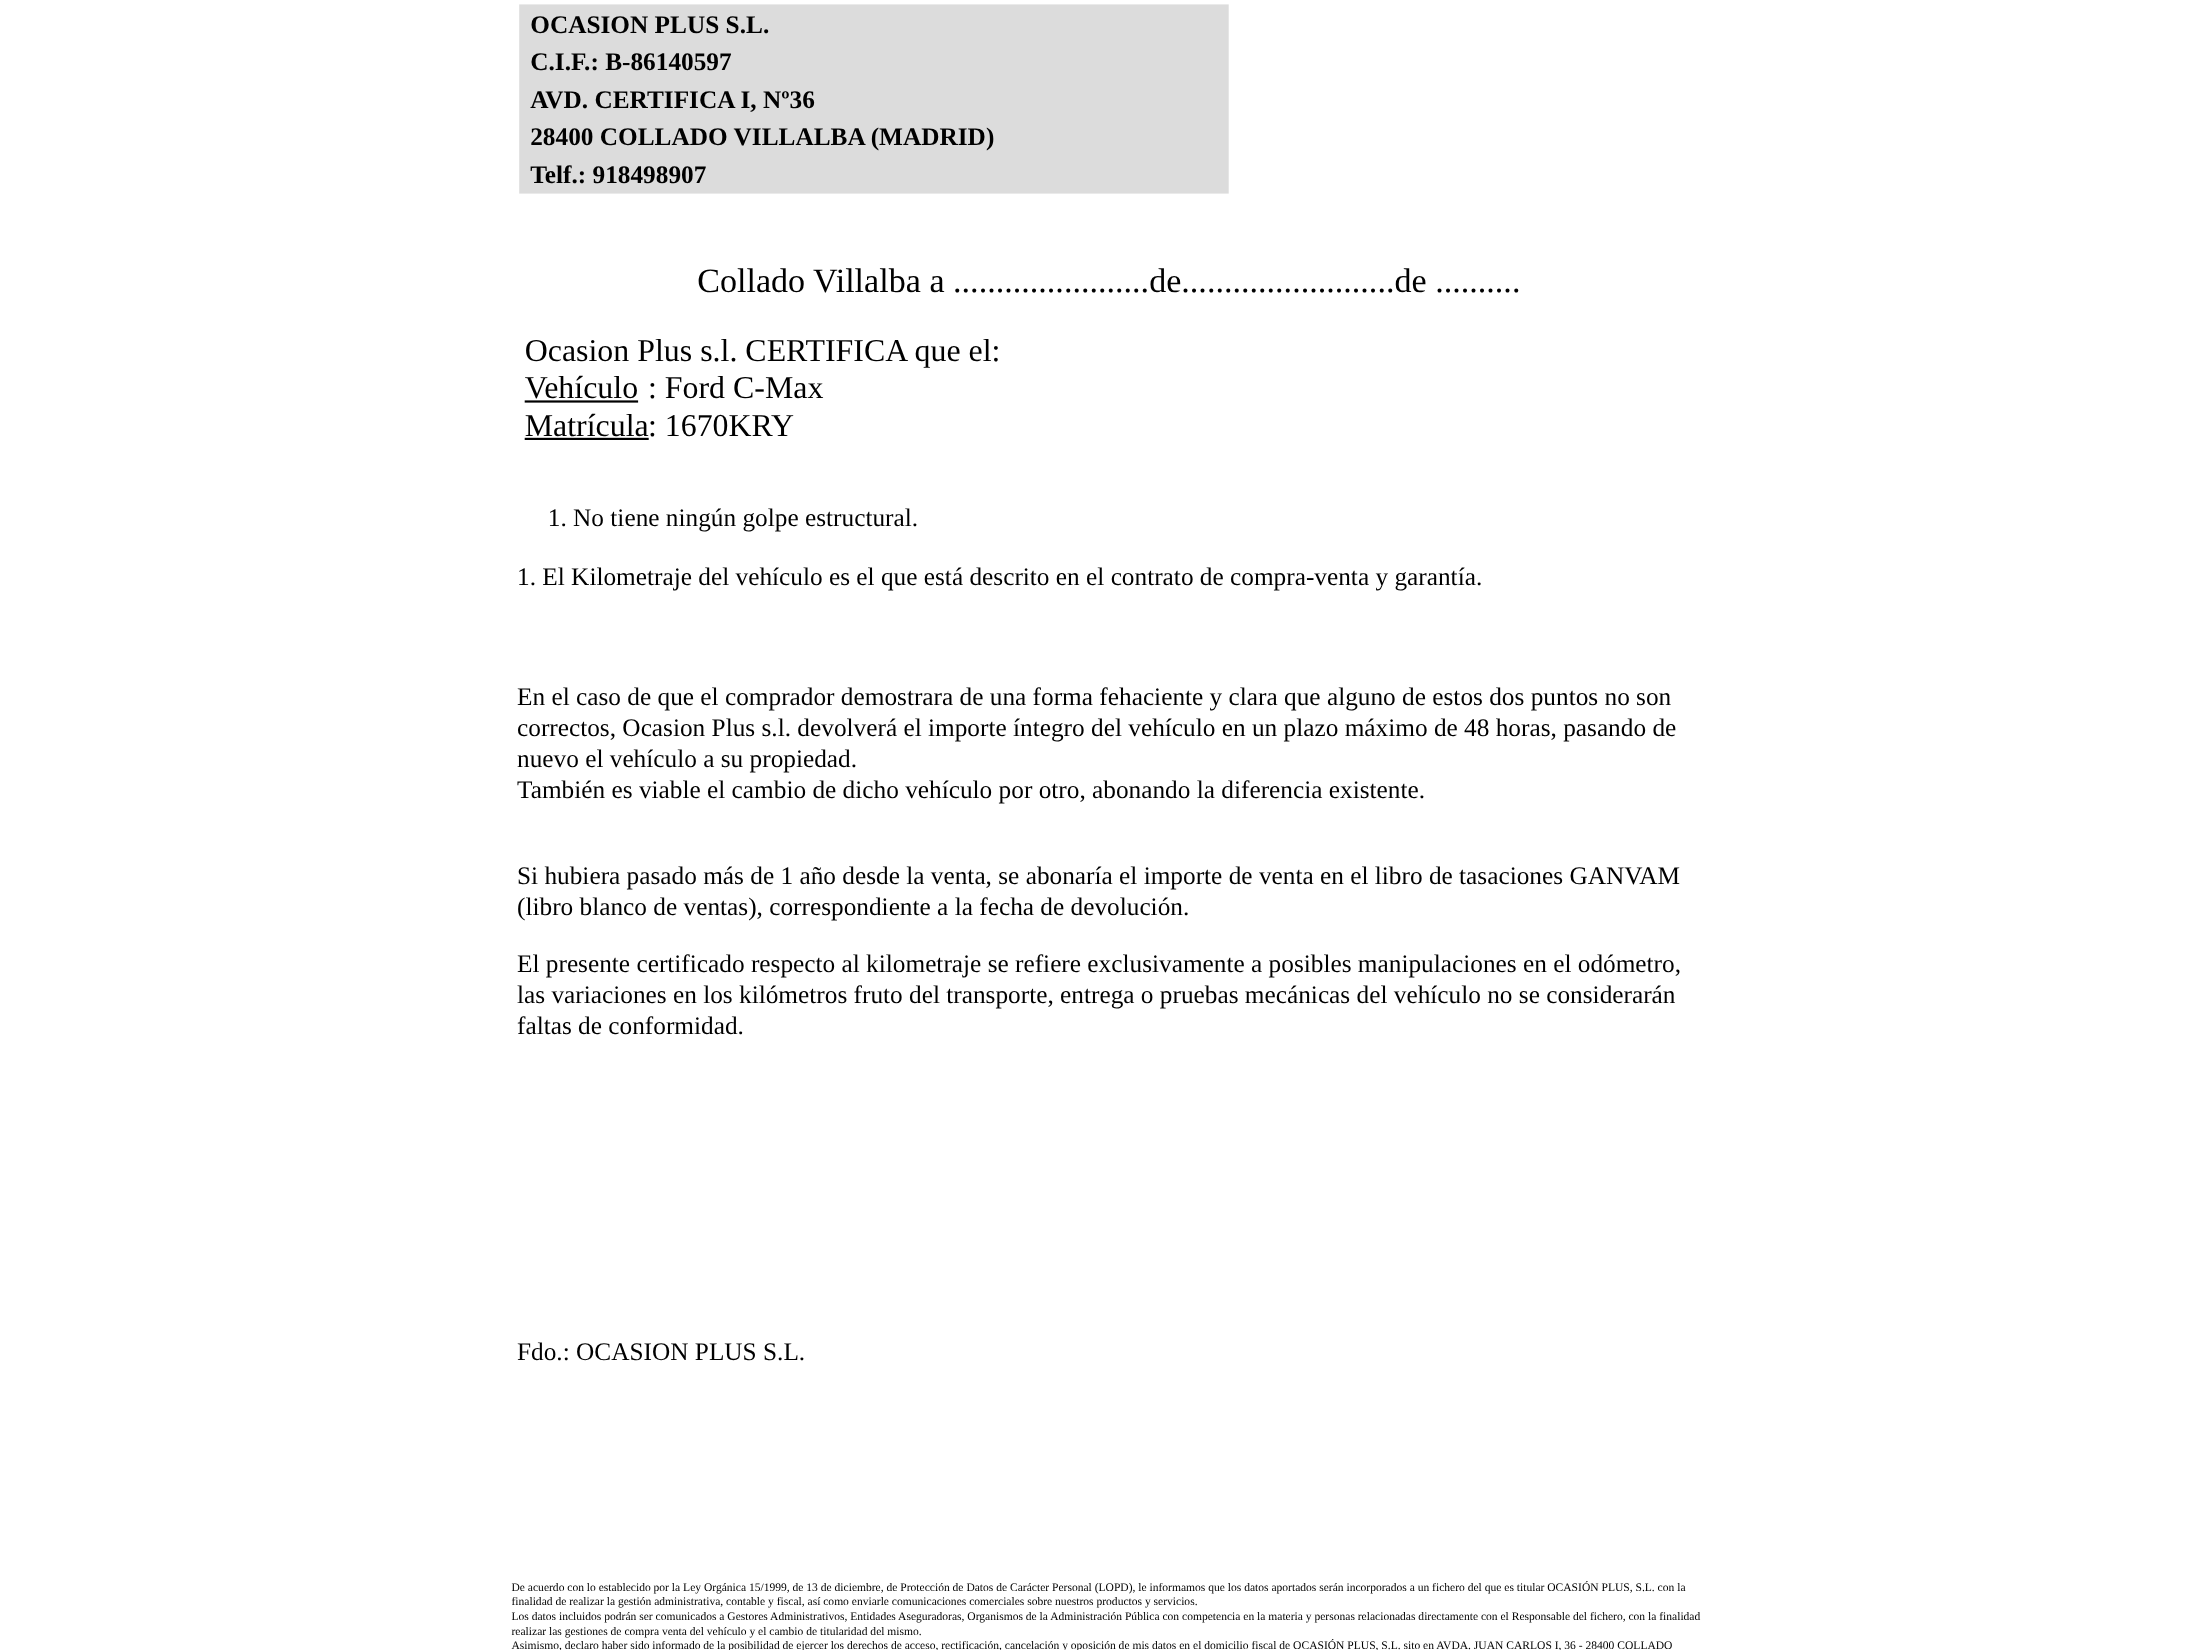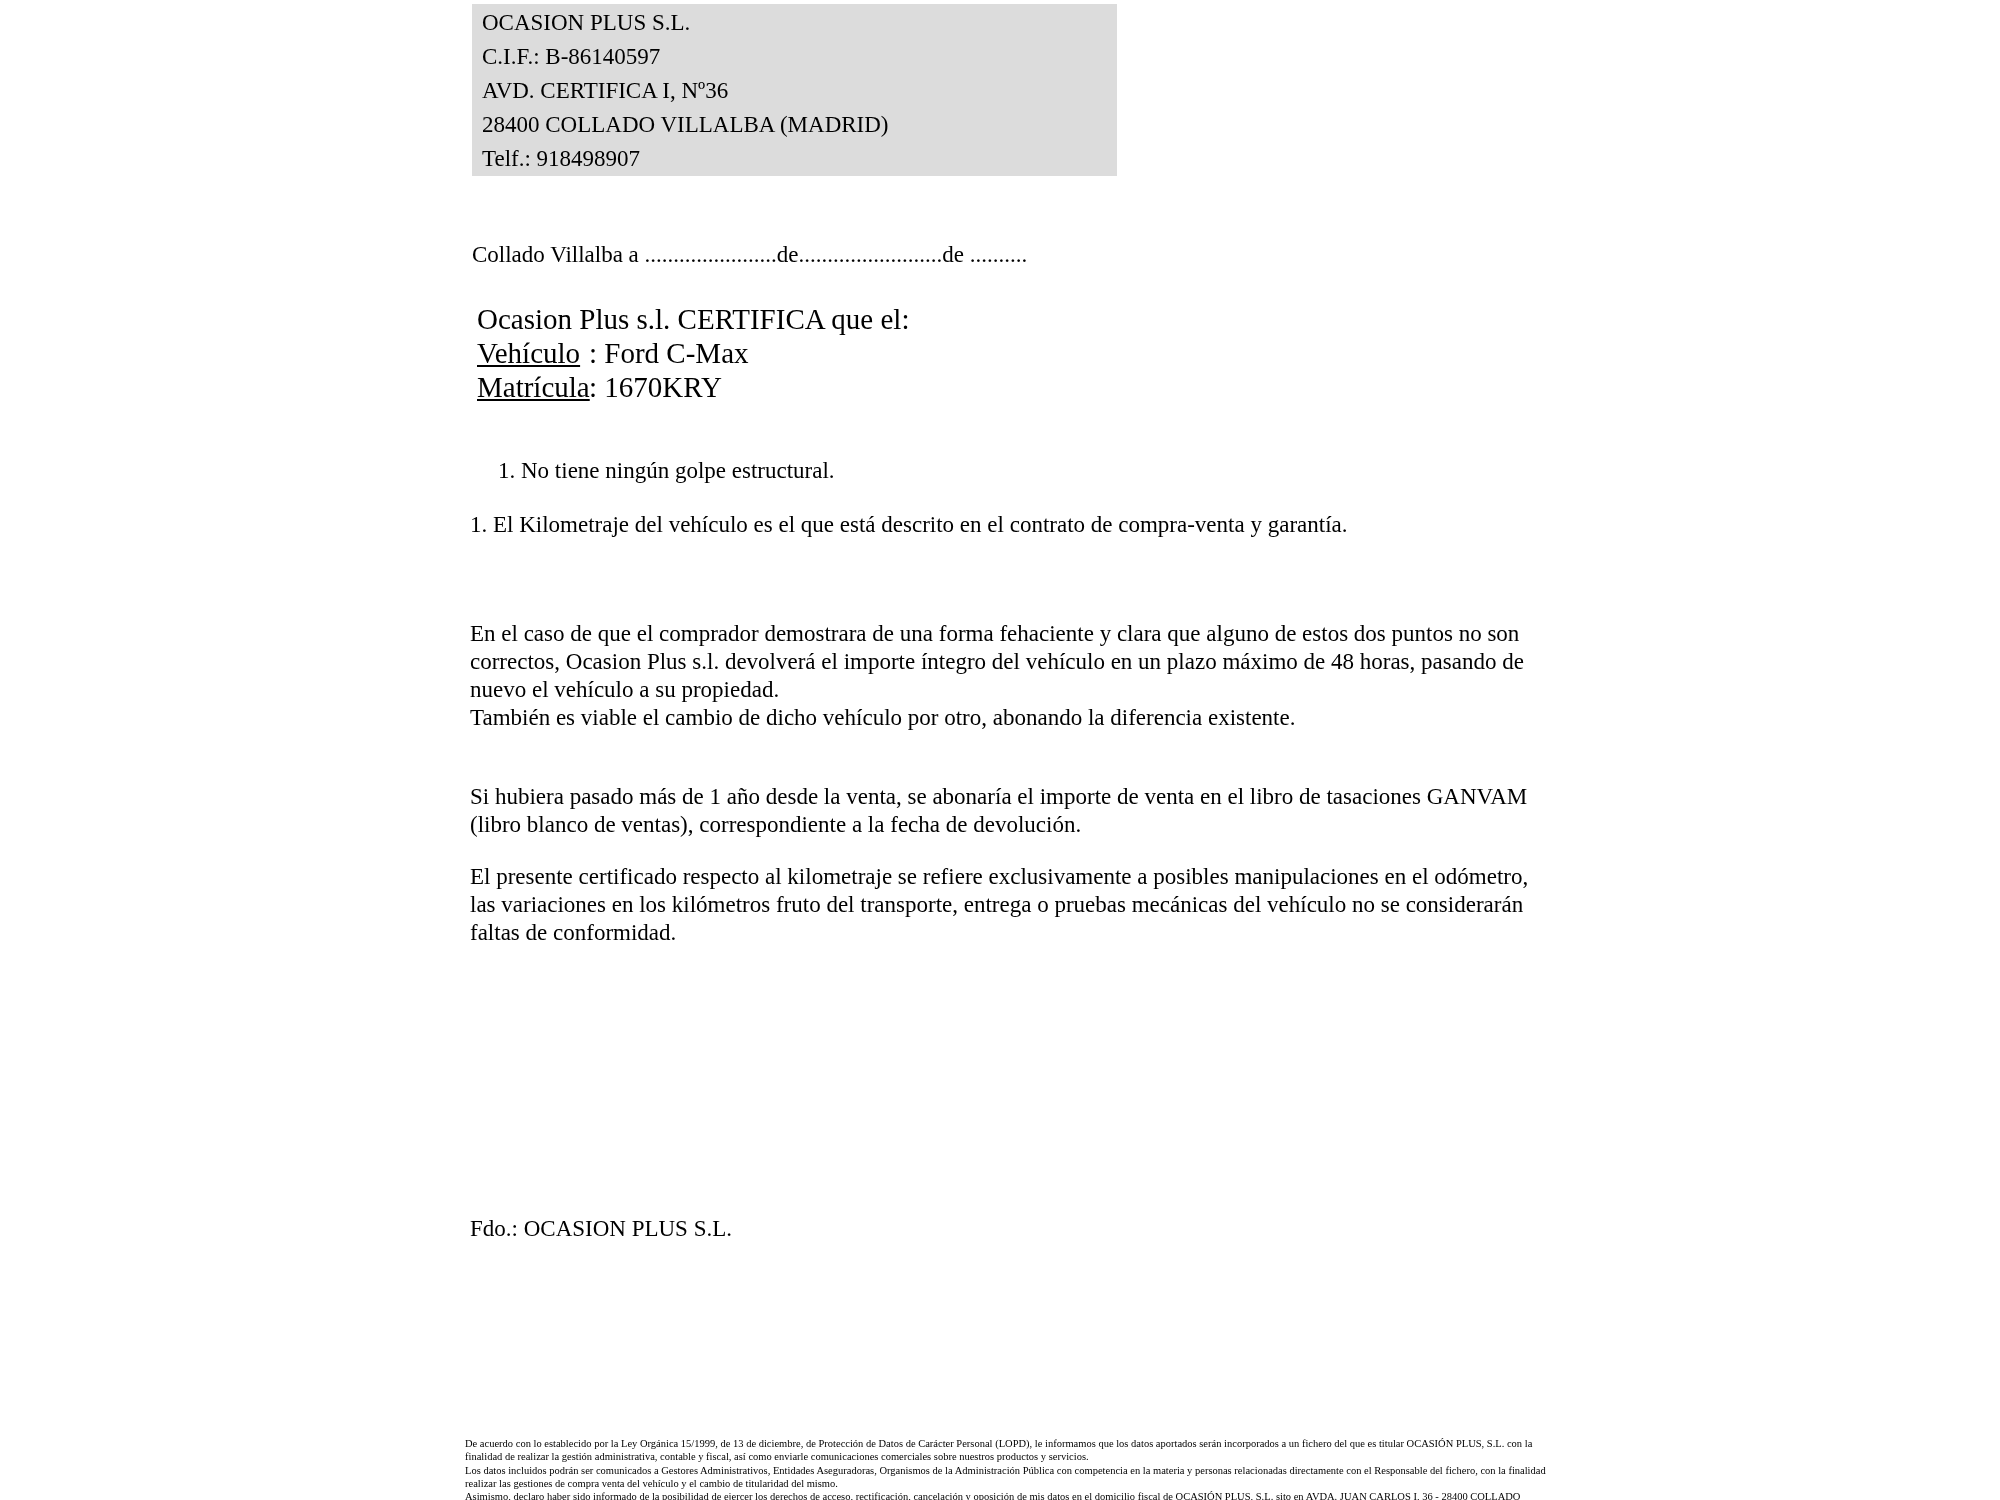--- a/index.html
+++ b/index.html
@@ -22,34 +22,34 @@
     position: absolute;
     left: 472px;
     top: 4px;
     width: 645px;
     height: 172px;
     background: #dcdcdc;
     box-sizing: border-box;
     padding: 2px 10px;
   }
   .header-box .hline {
-    font-weight: normal;
+    font-weight: bold;
     font-size: 23px;
     line-height: 34px;
     white-space: nowrap;
   }
 
   
   .date-line {
     position: absolute;
     left: 472px;
     top: 240px;
     width: 1072px;
-    text-align: left;
-    font-size: 23px;
+    text-align: center;
+    font-size: 31px;
     line-height: 30px;
     white-space: nowrap;
   }
 
   
   .certify {
     position: absolute;
     left: 477px;
     top: 302px;
     font-size: 29px;

